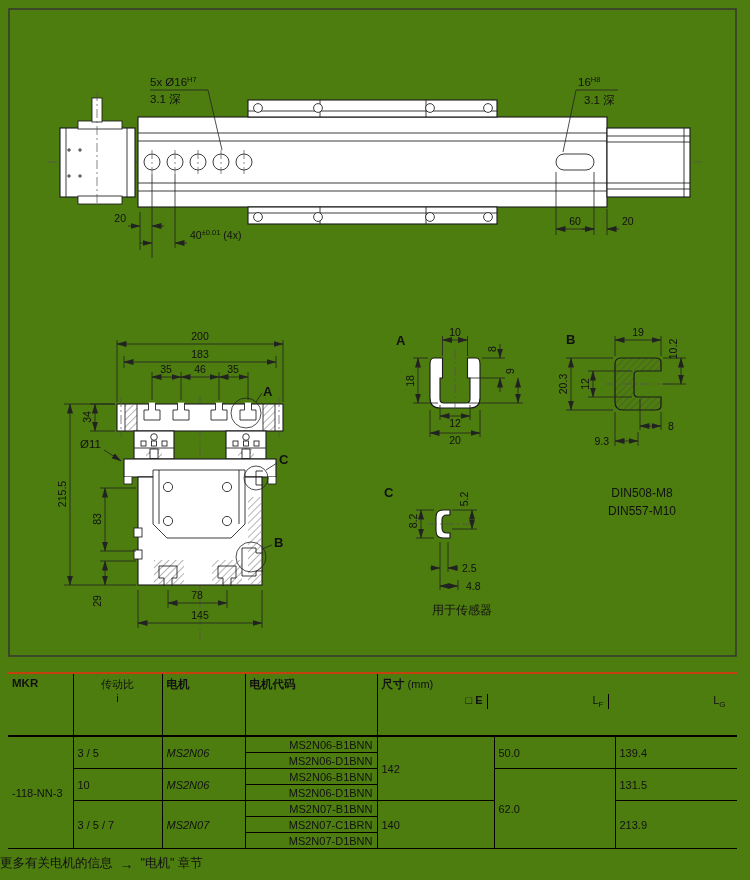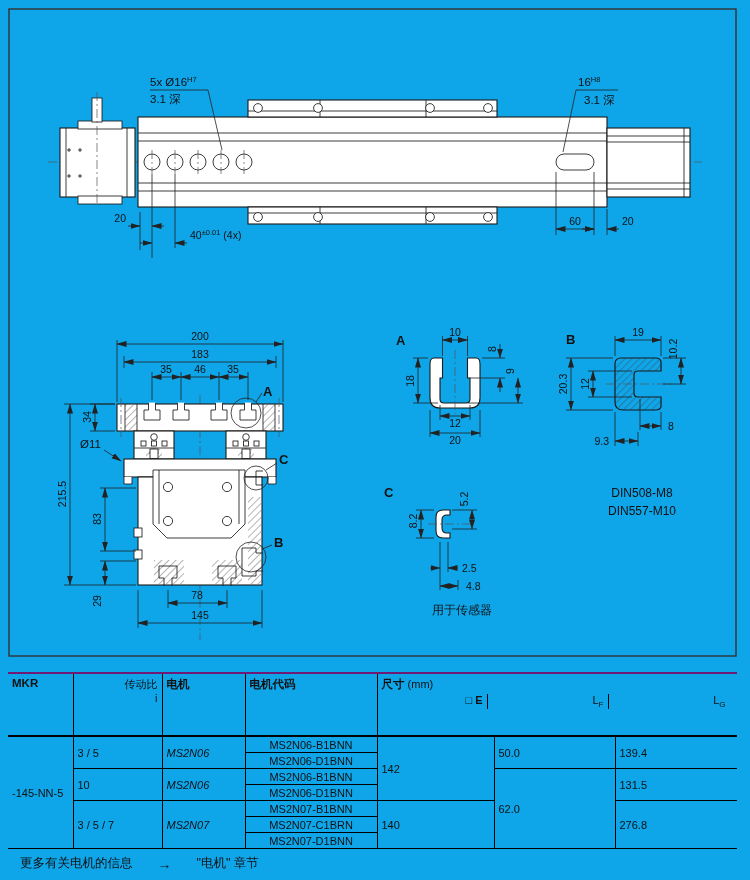--- a/index.html
+++ b/index.html
@@ -1,49 +1,49 @@
 <!DOCTYPE html>
 <html><head>
 <meta charset="utf-8">
 <style>
   html,body{margin:0;padding:0;background:#fff;}
-  #page{position:relative;width:750px;height:880px;background:#0ea5e9;overflow:hidden;
+  #page{position:relative;width:750px;height:880px;background:#4d7c0f;overflow:hidden;
         font-family:"Liberation Sans","DejaVu Sans",sans-serif;color:#111;}
   svg{position:absolute;left:0;top:0;}
   svg text{fill:#111;font-family:"Liberation Sans","DejaVu Sans",sans-serif;}
   .t10{font-size:10.5px;}
   .t11{font-size:11.5px;}
   .t12{font-size:12px;}
   .t13b{font-size:13px;font-weight:bold;}
   .sup{font-size:7.5px;}
   .ol2{fill:none;stroke:#1a1a1a;stroke-width:.85;}
   .olw{fill:#fff;stroke:#1a1a1a;stroke-width:1.1;}
   .olw2{fill:#fff;stroke:#1a1a1a;stroke-width:.85;}
   .dim{fill:none;stroke:#222;stroke-width:.8;}
   .cl{fill:none;stroke:#555;stroke-width:.7;stroke-dasharray:9 3 2 3;}
   .hat{fill:url(#hatch);stroke:none;}
 
   
   #spec-table-wrap{position:absolute;left:8px;top:672px;width:729px;}
   table{border-collapse:collapse;table-layout:fixed;width:729px;
-        border-top:2px solid #701a75;border-bottom:1.5px solid #000;font-size:11px;}
+        border-top:2px solid #c2410c;border-bottom:1.5px solid #000;font-size:11px;}
   thead th{border-bottom:2.5px solid #000;vertical-align:top;text-align:left;
            font-weight:normal;padding:3px 4px 0 4px;height:58px;}
   td{border-top:1px solid #000;height:15px;padding:0 4px;vertical-align:middle;}
   .bl{border-left:1px solid #000;}
   .hb{font-weight:bold;font-size:11.5px;}
   .c-ratio{text-align:left;}
   .c-motor{text-align:left;font-style:italic;}
-  .c-code{text-align:center;}
+  .c-code{text-align:right;}
   .c-num{text-align:left;margin-left:16px;}
   sub{font-size:8px;}
   .dims-line2{display:grid;grid-template-columns:109px 121px 122px;margin-top:2px;margin-left:-4px;margin-right:-4px;}
   .dims-line2 span.cell{text-align:right;padding-right:4px;height:15px;}
   .dims-line2 span.cell + span.cell{border-left:1px solid #000;}
-  #footer-note{position:absolute;left:20px;top:855px;font-size:12.5px;display:flex;gap:25px;align-items:center;}
+  #footer-note{position:absolute;left:0;top:855px;font-size:12.5px;display:flex;gap:7px;align-items:center;}
   #footer-note .arr{font-weight:bold;font-size:14px;line-height:1;}
 </style>
 </head>
 <body>
 
 <div id="page">
 
 <svg width="750" height="662" viewBox="0 0 750 662">
   <defs>
     <pattern id="hatch" width="5" height="5" patternUnits="userSpaceOnUse" patternTransform="rotate(45)">
@@ -361,39 +361,39 @@
           <col style="width:89px">
           <col style="width:83px">
       <col style="width:132px">
           <col style="width:117px">
           <col style="width:121px">
           <col style="width:122px">
     </colgroup>
     <thead>
       <tr>
         <th class="hb">MKR</th>
-        <th class="bl" style="text-align:right">
+        <th class="bl" style="text-align:center">
           <div>传动比</div>
           <div>i</div>
         </th>
         <th class="bl hb">电机</th>
         <th class="bl hb">电机代码</th>
         <th class="bl" colspan="3">
           <div><span class="hb">尺寸</span> <span>(mm)</span></div>
           <div class="dims-line2">
             <span class="cell"><span>□</span> <b>E</b></span>
             <span class="cell"><span>L</span><sub>F</sub></span>
             <span class="cell"><span>L</span><sub>G</sub></span>
           </div>
         </th>
       </tr>
     </thead>
     <tbody>
       <tr>
-        <td rowspan="7">-145-NN-5</td>
+        <td rowspan="7">-118-NN-3</td>
         <td class="bl c-ratio" rowspan="2">3 / 5</td>
         <td class="bl c-motor" rowspan="2">MS2N06</td>
         <td class="bl c-code">MS2N06-B1BNN</td>
         <td class="bl c-num" rowspan="4">142</td>
         <td class="bl c-num" rowspan="2">50.0</td>
         <td class="bl c-num" rowspan="2">139.4</td>
       </tr>
       <tr>
         <td class="bl c-code">MS2N06-D1BNN</td>
       </tr>
@@ -405,21 +405,21 @@
         <td class="bl c-num" rowspan="2">131.5</td>
       </tr>
       <tr>
         <td class="bl c-code">MS2N06-D1BNN</td>
       </tr>
       <tr>
         <td class="bl c-ratio" rowspan="3">3 / 5 / 7</td>
         <td class="bl c-motor" rowspan="3">MS2N07</td>
         <td class="bl c-code">MS2N07-B1BNN</td>
         <td class="bl c-num" rowspan="3">140</td>
-        <td class="bl c-num" rowspan="3">276.8</td>
+        <td class="bl c-num" rowspan="3">213.9</td>
       </tr>
       <tr>
         <td class="bl c-code">MS2N07-C1BRN</td>
       </tr>
       <tr>
         <td class="bl c-code">MS2N07-D1BNN</td>
       </tr>
     </tbody>
   </table>
 </div>

